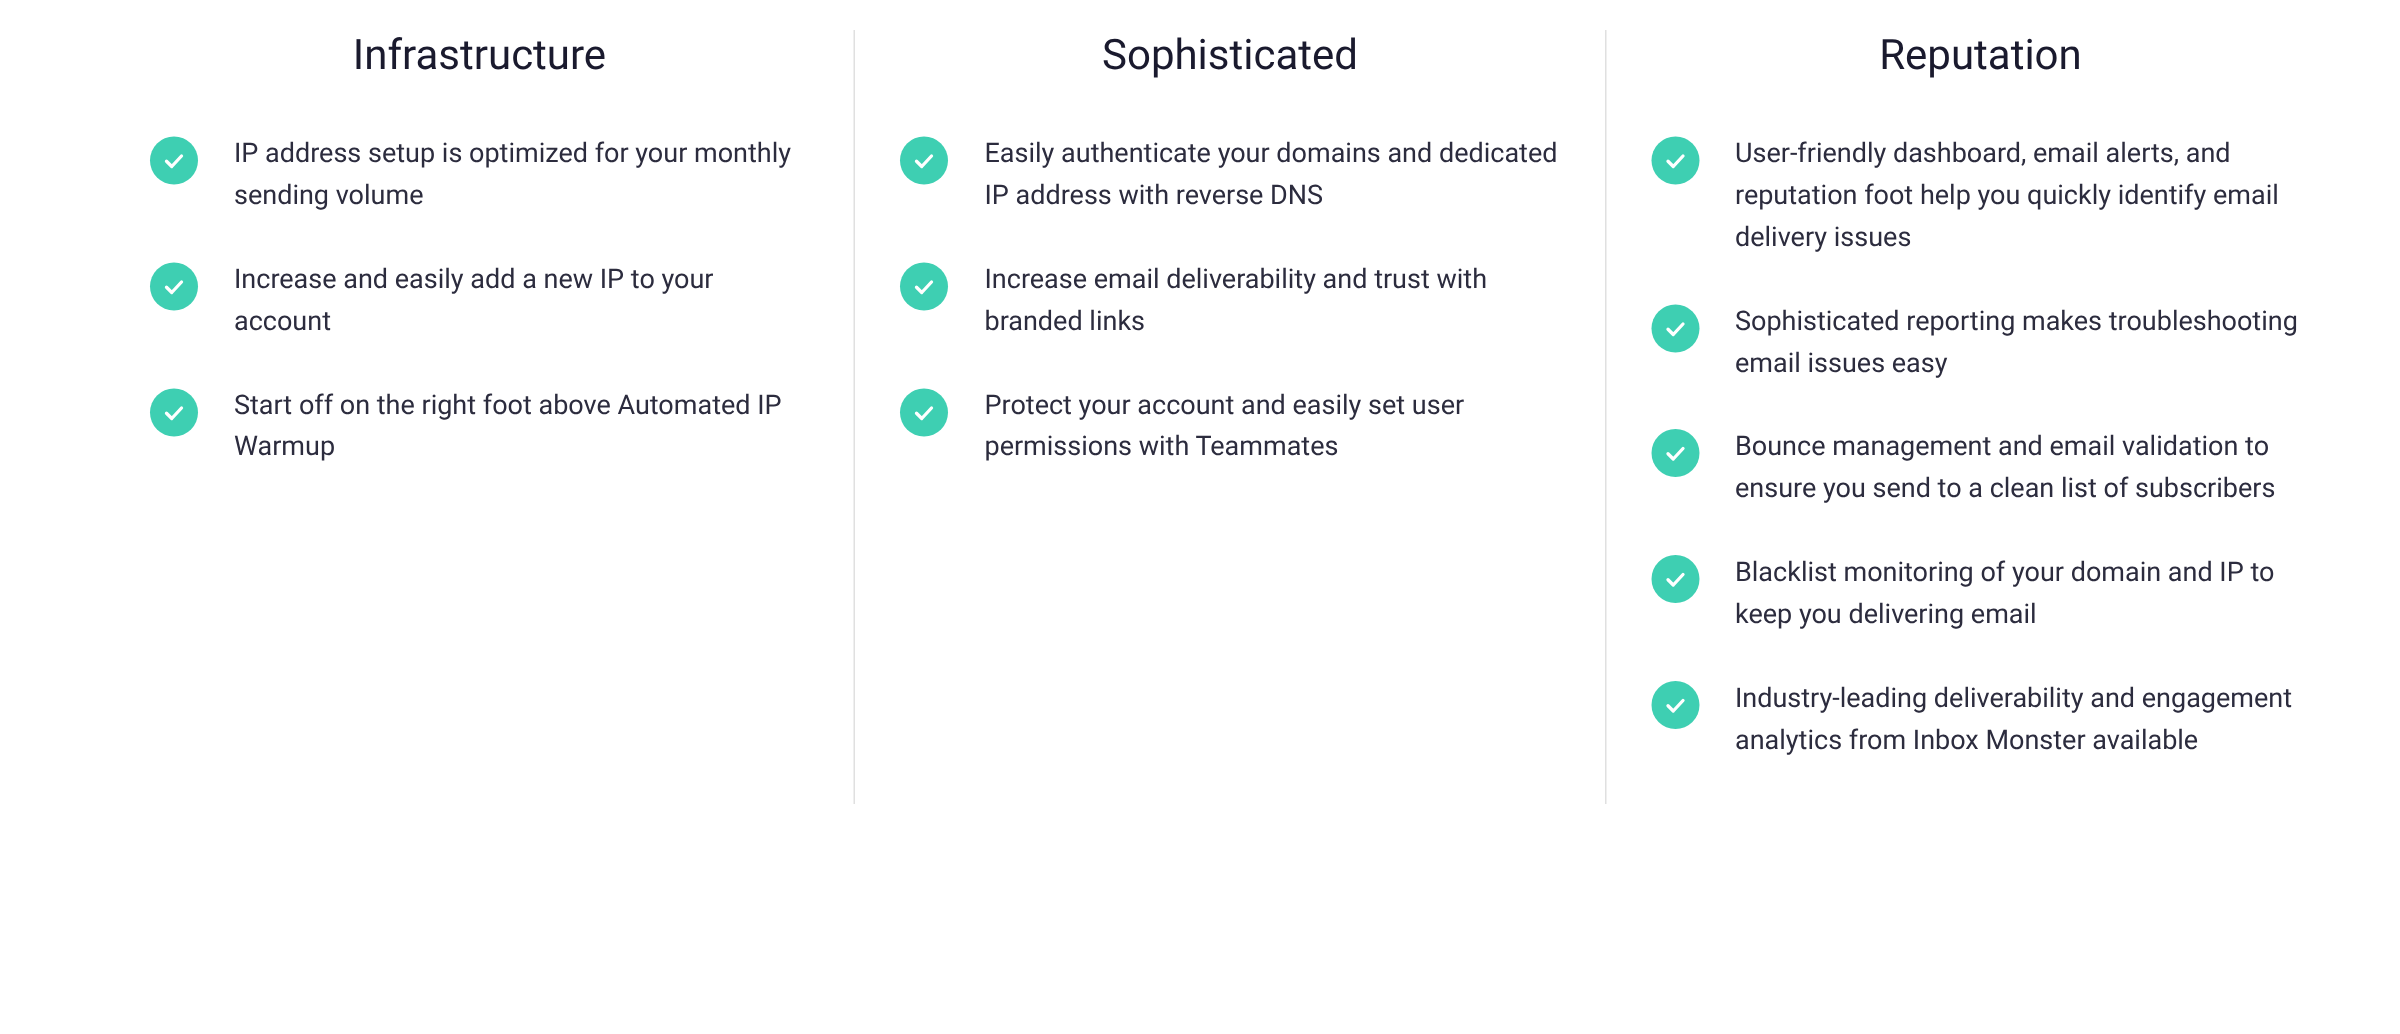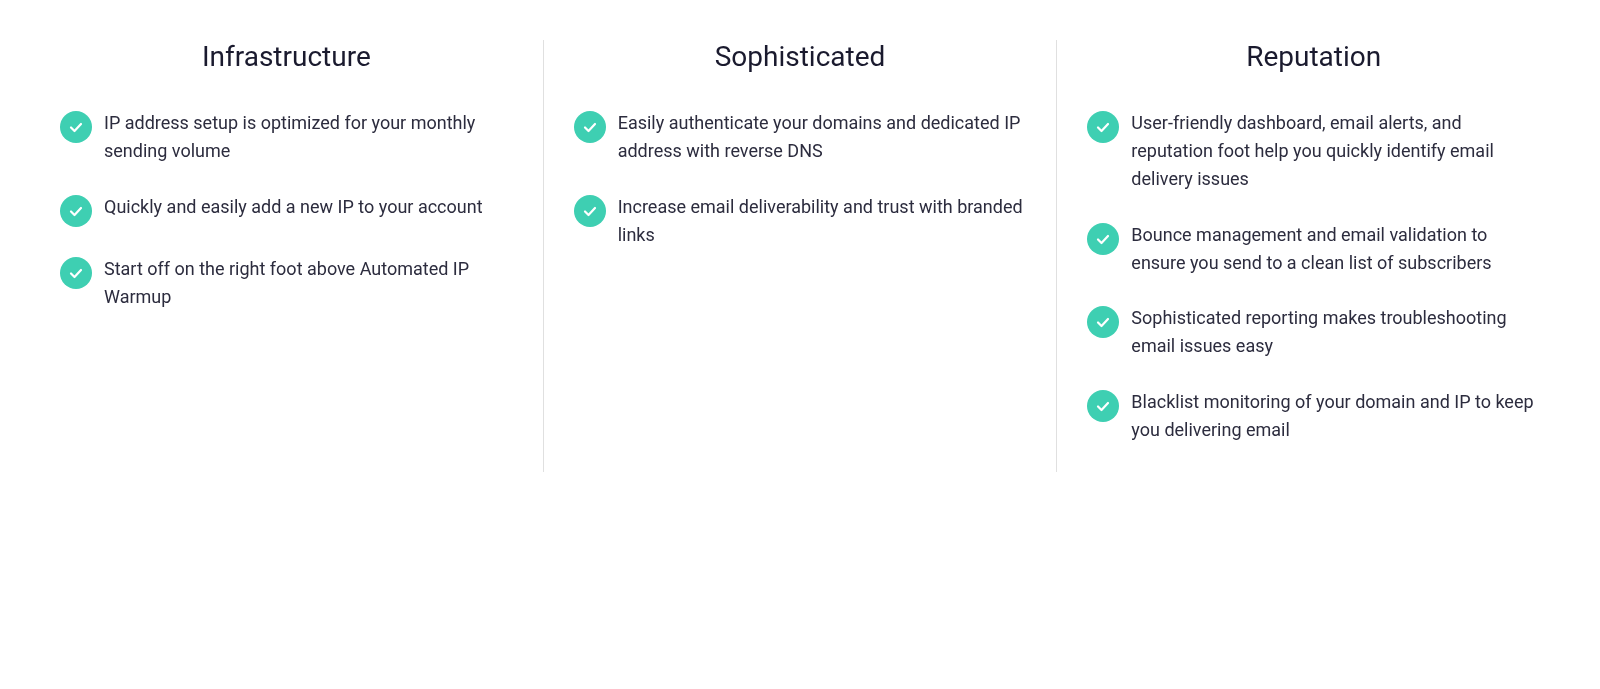--- a/index.html
+++ b/index.html
@@ -13,22 +13,23 @@
       background: #ffffff;
       color: #1a1a2e;
       width: 1600px;
       min-height: 689px;
     }
 
     .page-container {
       display: flex;
       flex-direction: row;
       justify-content: space-around;
-      padding: 40px 60px 40px 60px;
+      padding: 20px 60px 40px 60px;
       gap: 20px;
+      margin-left: 40px;
     }
 
     .column {
       flex: 1;
       max-width: 520px;
       display: flex;
       flex-direction: column;
     }
 
     .column-title {
@@ -37,21 +38,21 @@
       text-align: center;
       margin-bottom: 36px;
       color: #1a1a2e;
     }
 
     .feature-item {
       display: flex;
       flex-direction: row;
       align-items: flex-start;
       margin-bottom: 28px;
-      gap: 12px;
+      gap: 24px;
     }
 
     .check-icon {
       width: 32px;
       height: 32px;
       min-width: 32px;
       border-radius: 50%;
       background-color: #3ecfb2;
       display: flex;
       align-items: center;
@@ -90,21 +91,21 @@
       </svg>
         </div>
         <div class="feature-text">IP address setup is optimized for your monthly sending volume</div>
       </div>
       <div class="feature-item">
         <div class="check-icon">
           <svg viewBox="0 0 16 16" fill="none" xmlns="http://www.w3.org/2000/svg">
         <path d="M3 8.5L6.5 12L13 5" stroke="white" stroke-width="2.2" stroke-linecap="round" stroke-linejoin="round"></path>
       </svg>
         </div>
-        <div class="feature-text">Quickly and easily add a new IP to your account</div>
+        <div class="feature-text">Increase and easily add a new IP to your account</div>
       </div>
       <div class="feature-item">
         <div class="check-icon">
           <svg viewBox="0 0 16 16" fill="none" xmlns="http://www.w3.org/2000/svg">
         <path d="M3 8.5L6.5 12L13 5" stroke="white" stroke-width="2.2" stroke-linecap="round" stroke-linejoin="round"></path>
       </svg>
         </div>
         <div class="feature-text">Start off on the right foot above Automated IP Warmup</div>
       </div>
     </div>
@@ -120,50 +121,66 @@
         <div class="feature-text">Easily authenticate your domains and dedicated IP address with reverse DNS</div>
       </div>
       <div class="feature-item">
         <div class="check-icon">
           <svg viewBox="0 0 16 16" fill="none" xmlns="http://www.w3.org/2000/svg">
         <path d="M3 8.5L6.5 12L13 5" stroke="white" stroke-width="2.2" stroke-linecap="round" stroke-linejoin="round"></path>
       </svg>
         </div>
         <div class="feature-text">Increase email deliverability and trust with branded links</div>
       </div>
+      <div class="feature-item">
+        <div class="check-icon">
+          <svg viewBox="0 0 16 16" fill="none" xmlns="http://www.w3.org/2000/svg">
+        <path d="M3 8.5L6.5 12L13 5" stroke="white" stroke-width="2.2" stroke-linecap="round" stroke-linejoin="round"></path>
+      </svg>
+        </div>
+        <div class="feature-text">Protect your account and easily set user permissions with Teammates</div>
+      </div>
     </div>
     <div class="divider"></div>
     <div class="column">
       <div class="column-title">Reputation</div>
       <div class="feature-item">
         <div class="check-icon">
           <svg viewBox="0 0 16 16" fill="none" xmlns="http://www.w3.org/2000/svg">
         <path d="M3 8.5L6.5 12L13 5" stroke="white" stroke-width="2.2" stroke-linecap="round" stroke-linejoin="round"></path>
       </svg>
         </div>
         <div class="feature-text">User-friendly dashboard, email alerts, and reputation foot help you quickly identify email delivery issues</div>
       </div>
       <div class="feature-item">
         <div class="check-icon">
           <svg viewBox="0 0 16 16" fill="none" xmlns="http://www.w3.org/2000/svg">
         <path d="M3 8.5L6.5 12L13 5" stroke="white" stroke-width="2.2" stroke-linecap="round" stroke-linejoin="round"></path>
       </svg>
         </div>
-        <div class="feature-text">Bounce management and email validation to ensure you send to a clean list of subscribers</div>
+        <div class="feature-text">Sophisticated reporting makes troubleshooting email issues easy</div>
       </div>
       <div class="feature-item">
         <div class="check-icon">
           <svg viewBox="0 0 16 16" fill="none" xmlns="http://www.w3.org/2000/svg">
         <path d="M3 8.5L6.5 12L13 5" stroke="white" stroke-width="2.2" stroke-linecap="round" stroke-linejoin="round"></path>
       </svg>
         </div>
-        <div class="feature-text">Sophisticated reporting makes troubleshooting email issues easy</div>
+        <div class="feature-text">Bounce management and email validation to ensure you send to a clean list of subscribers</div>
       </div>
       <div class="feature-item">
         <div class="check-icon">
           <svg viewBox="0 0 16 16" fill="none" xmlns="http://www.w3.org/2000/svg">
         <path d="M3 8.5L6.5 12L13 5" stroke="white" stroke-width="2.2" stroke-linecap="round" stroke-linejoin="round"></path>
       </svg>
         </div>
         <div class="feature-text">Blacklist monitoring of your domain and IP to keep you delivering email</div>
       </div>
+      <div class="feature-item">
+        <div class="check-icon">
+          <svg viewBox="0 0 16 16" fill="none" xmlns="http://www.w3.org/2000/svg">
+        <path d="M3 8.5L6.5 12L13 5" stroke="white" stroke-width="2.2" stroke-linecap="round" stroke-linejoin="round"></path>
+      </svg>
+        </div>
+        <div class="feature-text">Industry-leading deliverability and engagement analytics from Inbox Monster available</div>
+      </div>
     </div>
   </div>
 
 </body></html>

